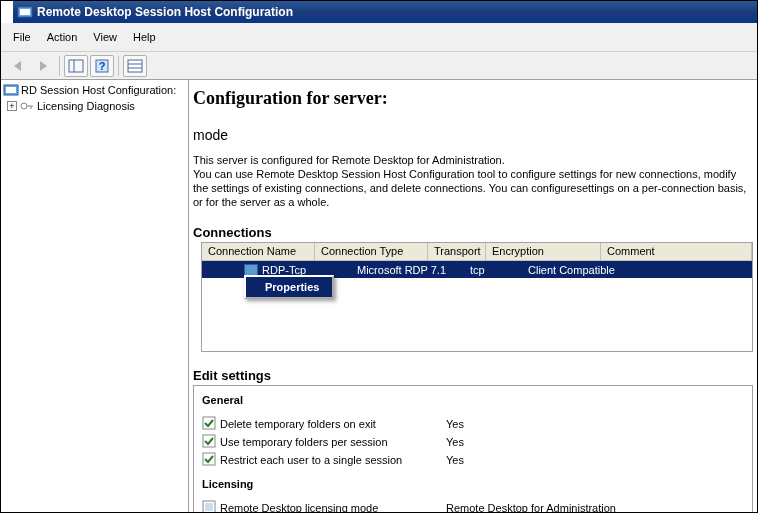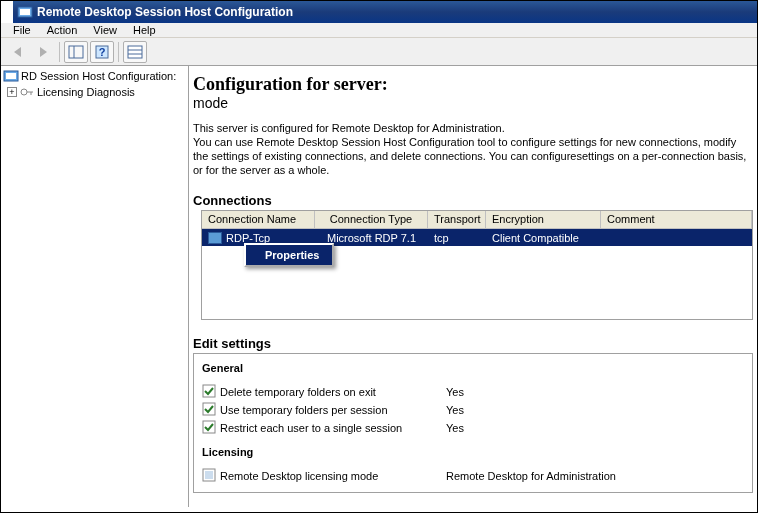--- a/index.html
+++ b/index.html
@@ -22,21 +22,21 @@
     font-weight: bold;
     font-size: 12px;
     margin-left: 12px;
   }
   .titlebar-icon {
     width: 16px; height: 16px; margin-right: 4px;
     display:inline-flex;align-items:center;justify-content:center;
   }
   .menubar {
     background: #f0f0f0;
-    height: 15px;
+    height: 29px;
     display: flex;
     align-items: center;
     padding: 0 4px;
     border-bottom: 1px solid #d4d0c8;
   }
   .menubar span {
     padding: 2px 8px;
   }
   .toolbar {
     background: #f0f0f0;
@@ -79,44 +79,44 @@
   }
   .tree-icon {
     width:16px;height:16px;margin-right:2px;display:inline-flex;align-items:center;justify-content:center;
   }
   .right-pane {
     flex:1;
     padding: 8px 0 8px 0;
     overflow:hidden;
   }
   .right-inner { padding: 0 4px; }
-  h1.cfg-title { font-size:18px; font-weight:bold; font-family: Tahoma; margin-bottom:0; }
+  h1.cfg-title { font-size:18px; font-weight:bold; font-family: Tahoma; margin-bottom:18px; }
   .srvname { font-size:14px; margin-bottom:10px; }
   .desc { font-size:11px; line-height:14px; margin-bottom:16px; }
   h2.section { font-size:13px; font-weight:bold; margin: 6px 0 2px 0; }
   .conn-table-wrap {
     border:1px solid #a0a0a0;
     height:110px;
     margin-bottom:16px;
     position:relative;
     background:#fff;
     margin-left:8px;
   }
   .conn-header {
     display:flex; background:#ece9d8; height:18px; border-bottom:1px solid #c0c0c0;
   }
   .conn-header div {
     border-right:1px solid #c0c0c0; padding:2px 6px; font-size:11px;
   }
   .conn-row {
     display:flex; align-items:center; height:17px;
-    background:#0a246a; color:#fff; font-size:11px;
+    background:#0a246a; color:#fff; font-size:11px;padding-left:36px;
   }
   .conn-row div { padding:1px 6px; overflow:hidden; }
-  .col-name{width:113px;} .col-type{width:113px;text-align:center;} .col-transport{width:58px;}
+  .col-name{width:113px;} .col-type{width:113px;} .col-transport{width:58px;}
   .col-enc{width:115px;} .col-comment{flex:1;}
   .conn-row .col-name{display:flex;align-items:center;}
   .rdp-icon{width:14px;height:12px;background:#5a9bd5;border:1px solid #2a5a9a;margin-right:4px;display:inline-block;}
   .context-menu {
     position:absolute; top:32px; left:42px;
     background:#a3a3a3; border:2px outset #fff; box-shadow:2px 2px 4px rgba(0,0,0,.4);
     width:90px; z-index:10;
   }
   .context-item {
     background:#0a246a; color:#fff; padding:3px 18px; font-size:11px; font-weight:bold;

